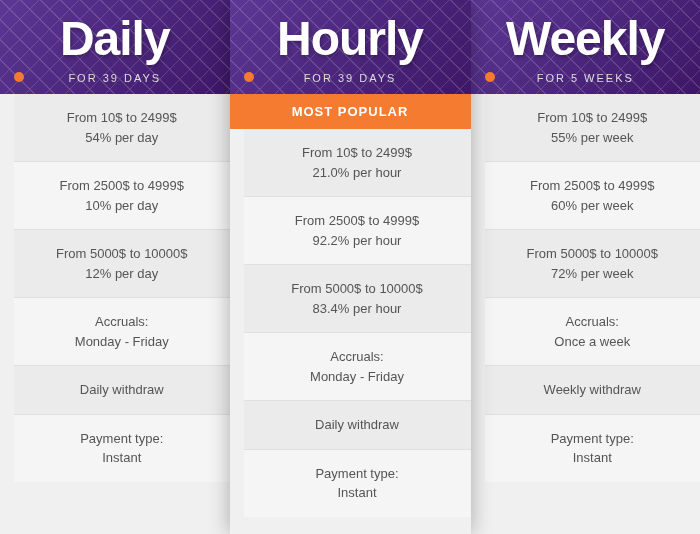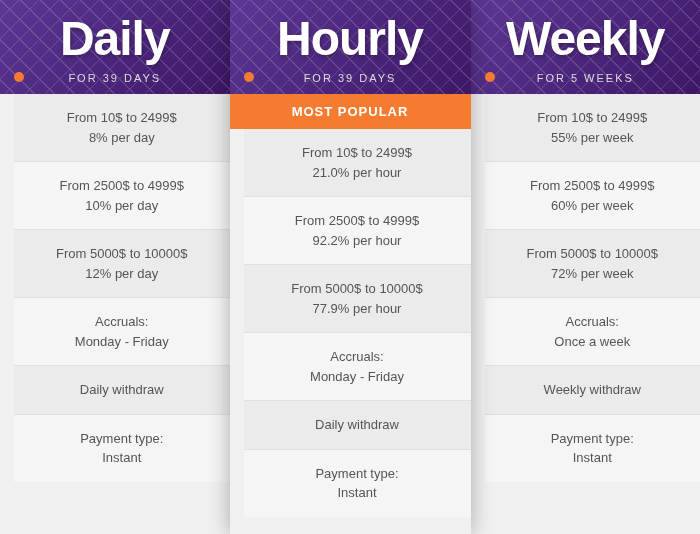--- a/index.html
+++ b/index.html
@@ -147,42 +147,42 @@
 <div class="plan-card">
       <div class="plan-header">
         <div class="plan-header-bg"></div>
         <div class="plan-header-bg-overlay"></div>
         <div class="plan-header-pattern"></div>
         <div class="plan-title">Daily</div>
         <div class="plan-subtitle">FOR 39 DAYS</div>
         <div class="plan-header-dot"></div>
       </div>
       <div class="plan-features">
-        <div class="feature-item"><span>From 10$ to 2499$</span><br><span>8% per day</span></div>
+        <div class="feature-item"><span>From 10$ to 2499$</span><br><span>54% per day</span></div>
         <div class="feature-item"><span>From 2500$ to 4999$</span><br><span>10% per day</span></div>
         <div class="feature-item"><span>From 5000$ to 10000$</span><br><span>12% per day</span></div>
         <div class="feature-item"><span>Accruals:</span><br><span>Monday - Friday</span></div>
         <div class="feature-item"><span>Daily withdraw</span></div>
         <div class="feature-item"><span>Payment type:</span><br><span>Instant</span></div>
       </div>
     </div>
     <div class="plan-card featured">
       <div class="plan-header">
         <div class="plan-header-bg"></div>
         <div class="plan-header-bg-overlay"></div>
         <div class="plan-header-pattern"></div>
         <div class="plan-title">Hourly</div>
         <div class="plan-subtitle">FOR 39 DAYS</div>
         <div class="plan-header-dot"></div>
       </div>
       <div class="most-popular-badge">MOST POPULAR</div>
       <div class="plan-features">
         <div class="feature-item"><span>From 10$ to 2499$</span><br><span>21.0% per hour</span></div>
         <div class="feature-item"><span>From 2500$ to 4999$</span><br><span>92.2% per hour</span></div>
-        <div class="feature-item"><span>From 5000$ to 10000$</span><br><span>77.9% per hour</span></div>
+        <div class="feature-item"><span>From 5000$ to 10000$</span><br><span>83.4% per hour</span></div>
         <div class="feature-item"><span>Accruals:</span><br><span>Monday - Friday</span></div>
         <div class="feature-item"><span>Daily withdraw</span></div>
         <div class="feature-item"><span>Payment type:</span><br><span>Instant</span></div>
       </div>
     </div>
     <div class="plan-card">
       <div class="plan-header">
         <div class="plan-header-bg"></div>
         <div class="plan-header-bg-overlay"></div>
         <div class="plan-header-pattern"></div>

